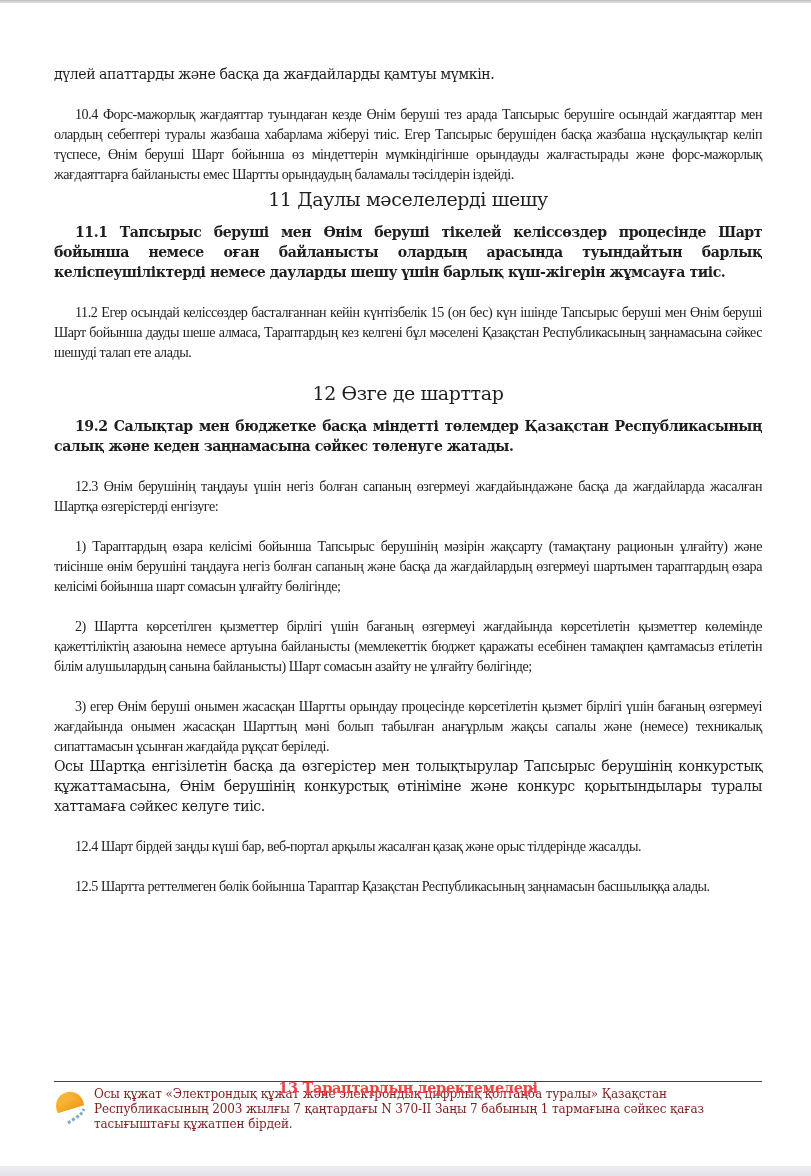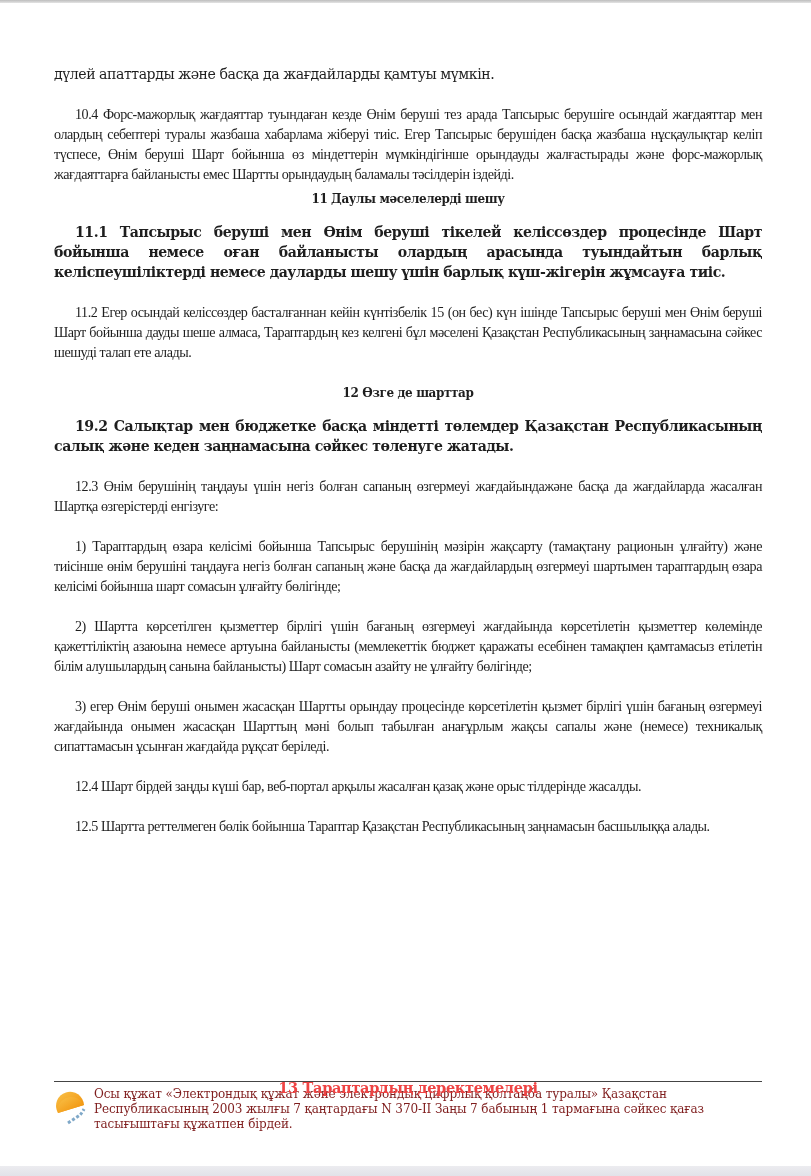--- a/index.html
+++ b/index.html
@@ -18,21 +18,21 @@
     font-size: 14.1px; line-height: 20px;
     letter-spacing: -0.45px;
   }
   .page p {
     margin: 0; text-align: justify;
   }
   .page p.indent { text-indent: 21px; }
   .gap { margin-top: 20px !important; font-family: Liberation Serif, serif; }
   .page h2 {
     margin: 0; text-align: center;
-    font-size: 12px; font-weight: bold; line-height: 22px;
+    font-size: 19px; font-weight: normal; line-height: 22px;
     letter-spacing: -0.4px;
   }
   .h-after { margin-top: 12px !important; font-weight: bold; }
 
   .footer-rule {
     position: absolute; left: 54px; top: 1081px; width: 708px; height: 1px;
     background: #444;
   }
   .footer-heading {
     position: absolute; left: 54px; top: 1079px; width: 708px; text-align: center;
@@ -70,20 +70,21 @@
   <p class="indent h-after">11.1 Тапсырыс беруші мен Өнім беруші тікелей келіссөздер процесінде Шарт бойынша немесе оған байланысты олардың арасында туындайтын барлық келіспеушіліктерді немесе дауларды шешу үшін барлық күш-жігерін жұмсауға тиіс.</p>
   <p class="indent gap">11.2 Егер осындай келіссөздер басталғаннан кейін күнтізбелік 15 (он бес) күн ішінде Тапсырыс беруші мен Өнім беруші Шарт бойынша дауды шеше алмаса, Тараптардың кез келгені бұл мәселені Қазақстан Республикасының заңнамасына сәйкес шешуді талап ете алады.</p>
 
   <h2 style="margin-top:20px">12 Өзге де шарттар</h2>
 
   <p class="indent h-after">19.2 Салықтар мен бюджетке басқа міндетті төлемдер Қазақстан Республикасының салық және кеден заңнамасына сәйкес төленуге жатады.</p>
   <p class="indent gap">12.3 Өнім берушінің таңдауы үшін негіз болған сапаның өзгермеуі жағдайындажәне басқа да жағдайларда жасалған Шартқа өзгерістерді енгізуге:</p>
   <p class="indent gap">1) Тараптардың өзара келісімі бойынша Тапсырыс берушінің мәзірін жақсарту (тамақтану рационын ұлғайту) және тиісінше өнім берушіні таңдауға негіз болған сапаның және басқа да жағдайлардың өзгермеуі шартымен тараптардың өзара келісімі бойынша шарт сомасын ұлғайту бөлігінде;</p>
   <p class="indent gap">2) Шартта көрсетілген қызметтер бірлігі үшін бағаның өзгермеуі жағдайында көрсетілетін қызметтер көлемінде қажеттіліктің азаюына немесе артуына байланысты (мемлекеттік бюджет қаражаты есебінен тамақпен қамтамасыз етілетін білім алушылардың санына байланысты) Шарт сомасын азайту не ұлғайту бөлігінде;</p>
   <p class="indent gap">3) егер Өнім беруші онымен жасасқан Шартты орындау процесінде көрсетілетін қызмет бірлігі үшін бағаның өзгермеуі жағдайында онымен жасасқан Шарттың мәні болып табылған анағұрлым жақсы сапалы және (немесе) техникалық сипаттамасын ұсынған жағдайда рұқсат беріледі.</p>
+  <p>Осы Шартқа енгізілетін басқа да өзгерістер мен толықтырулар Тапсырыс берушінің конкурстық құжаттамасына, Өнім берушінің конкурстық өтініміне және конкурс қорытындылары туралы хаттамаға сәйкес келуге тиіс.</p>
   <p class="indent gap">12.4 Шарт бірдей заңды күші бар, веб-портал арқылы жасалған қазақ және орыс тілдерінде жасалды.</p>
   <p class="indent gap">12.5 Шартта реттелмеген бөлік бойынша Тараптар Қазақстан Республикасының заңнамасын басшылыққа алады.</p>
 </div>
 
 <div class="footer-rule"></div>
 
 <div class="footer-stamp">
   <div class="logo">
     <svg width="36" height="36" viewBox="0 0 36 36">
       <defs>

